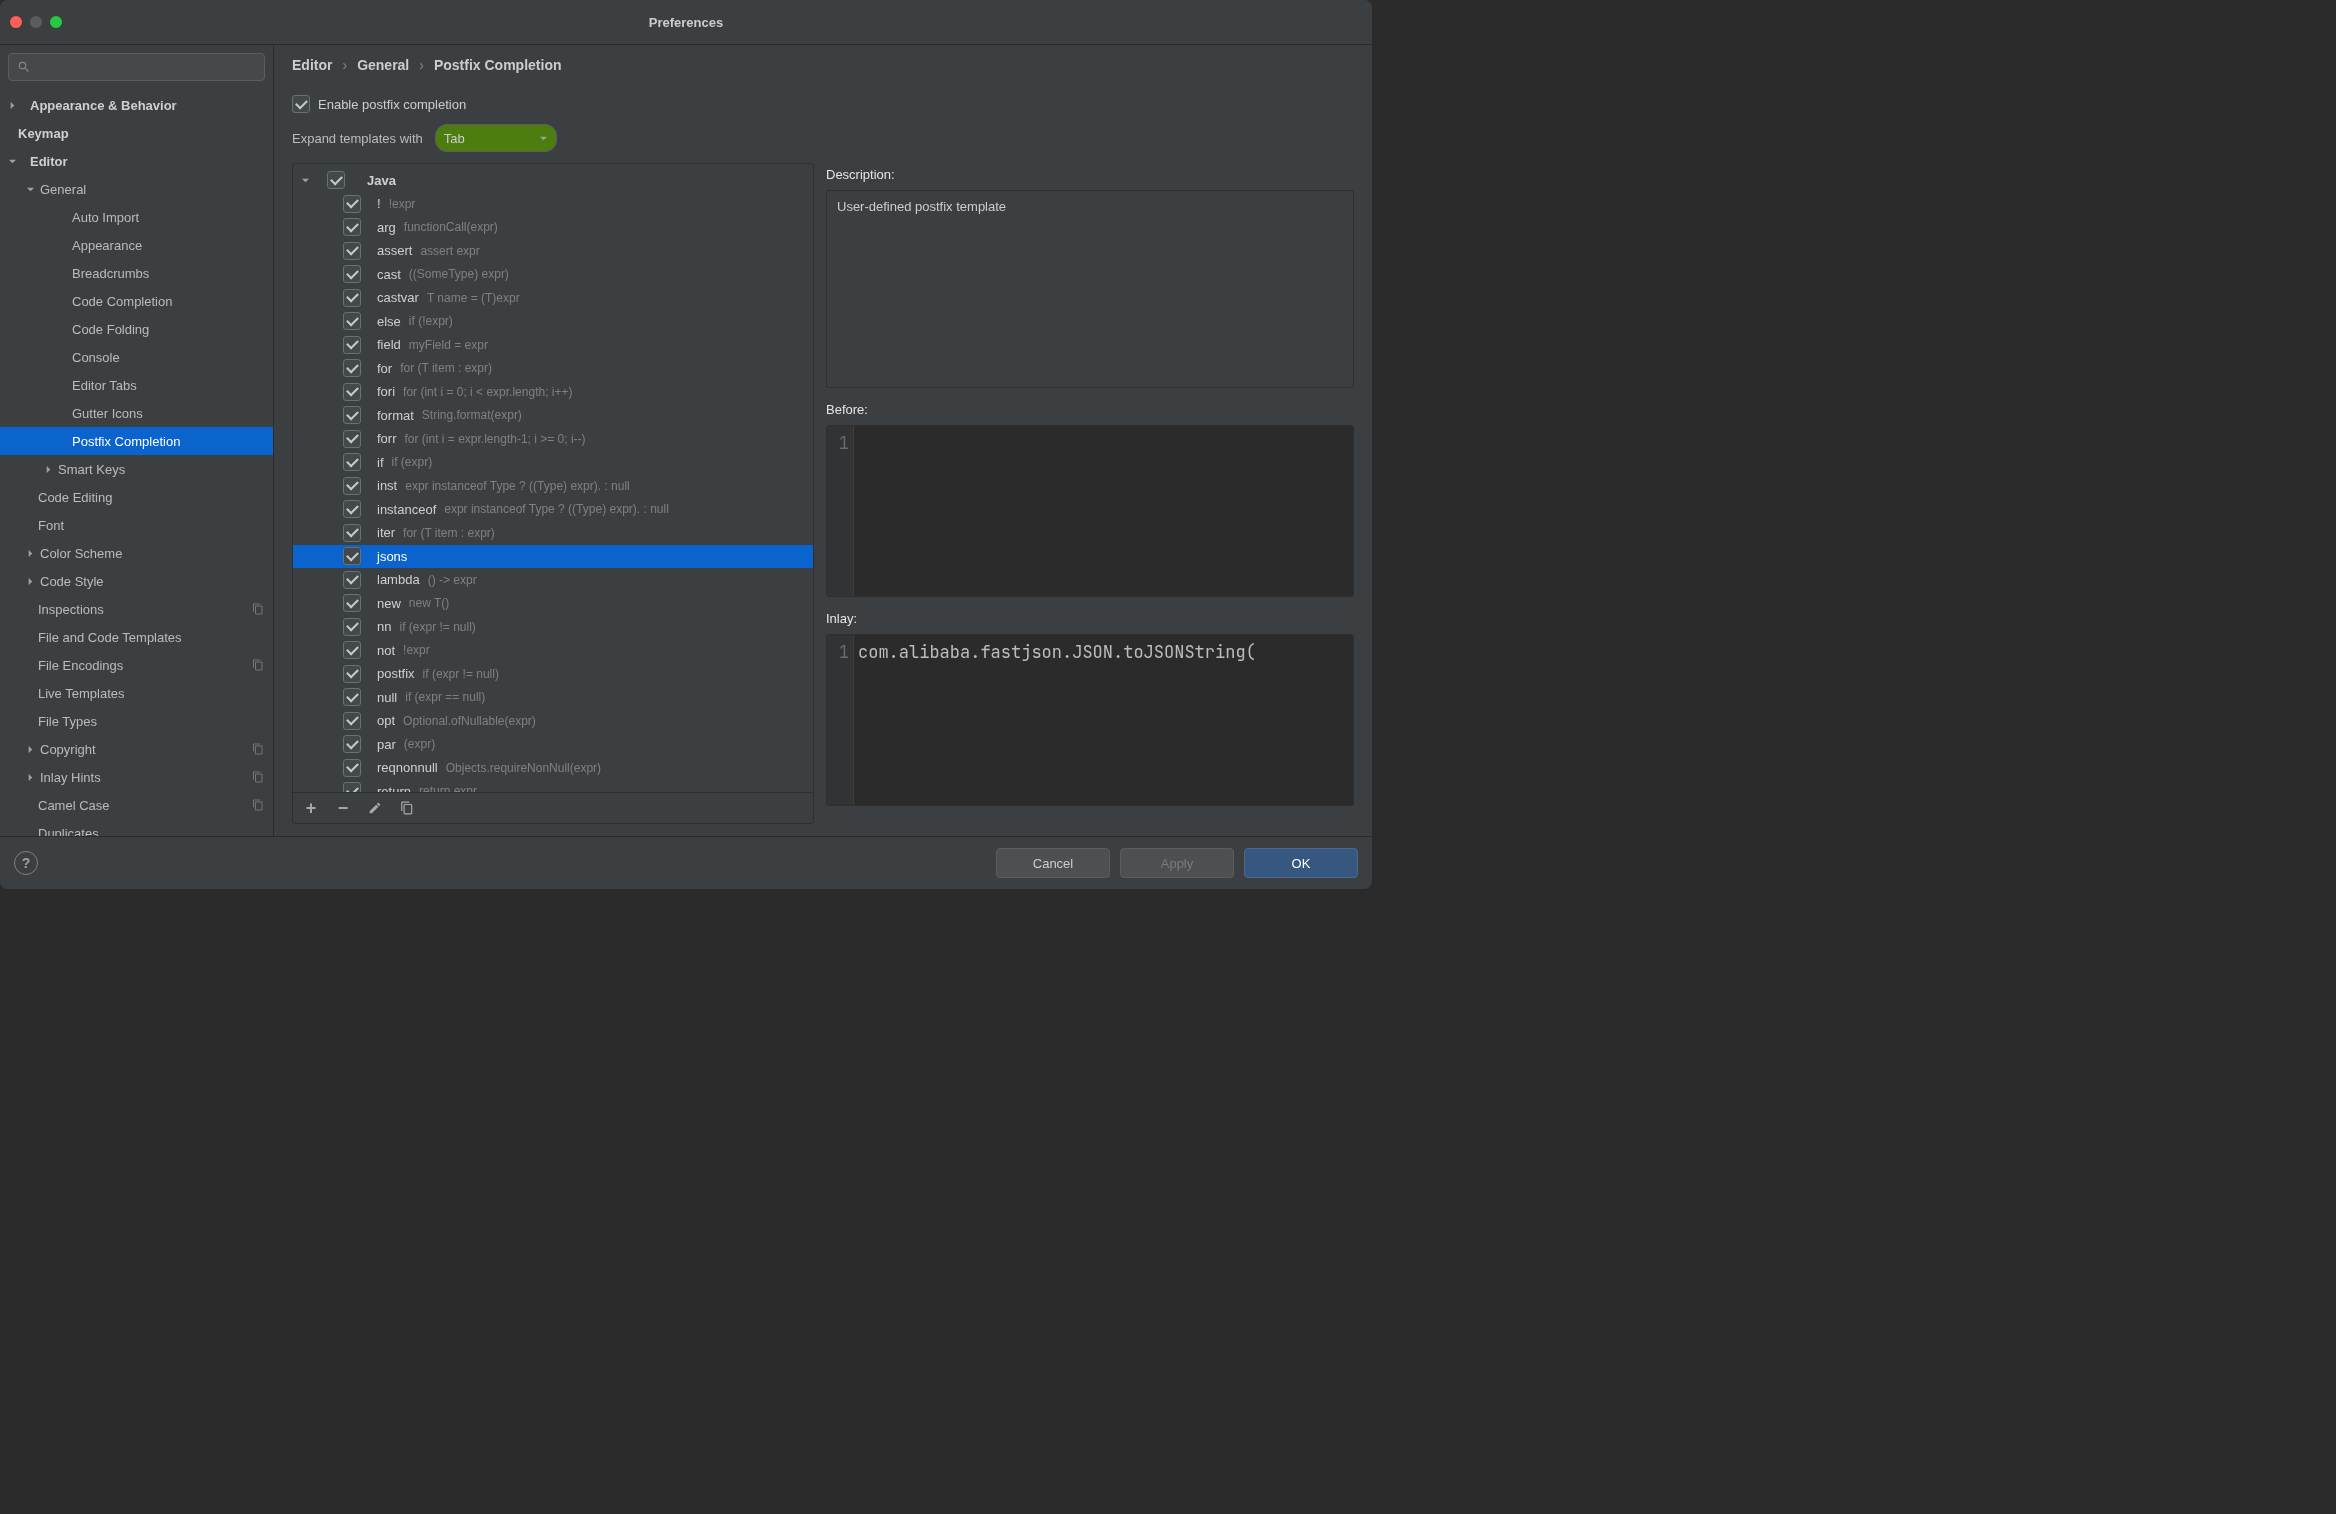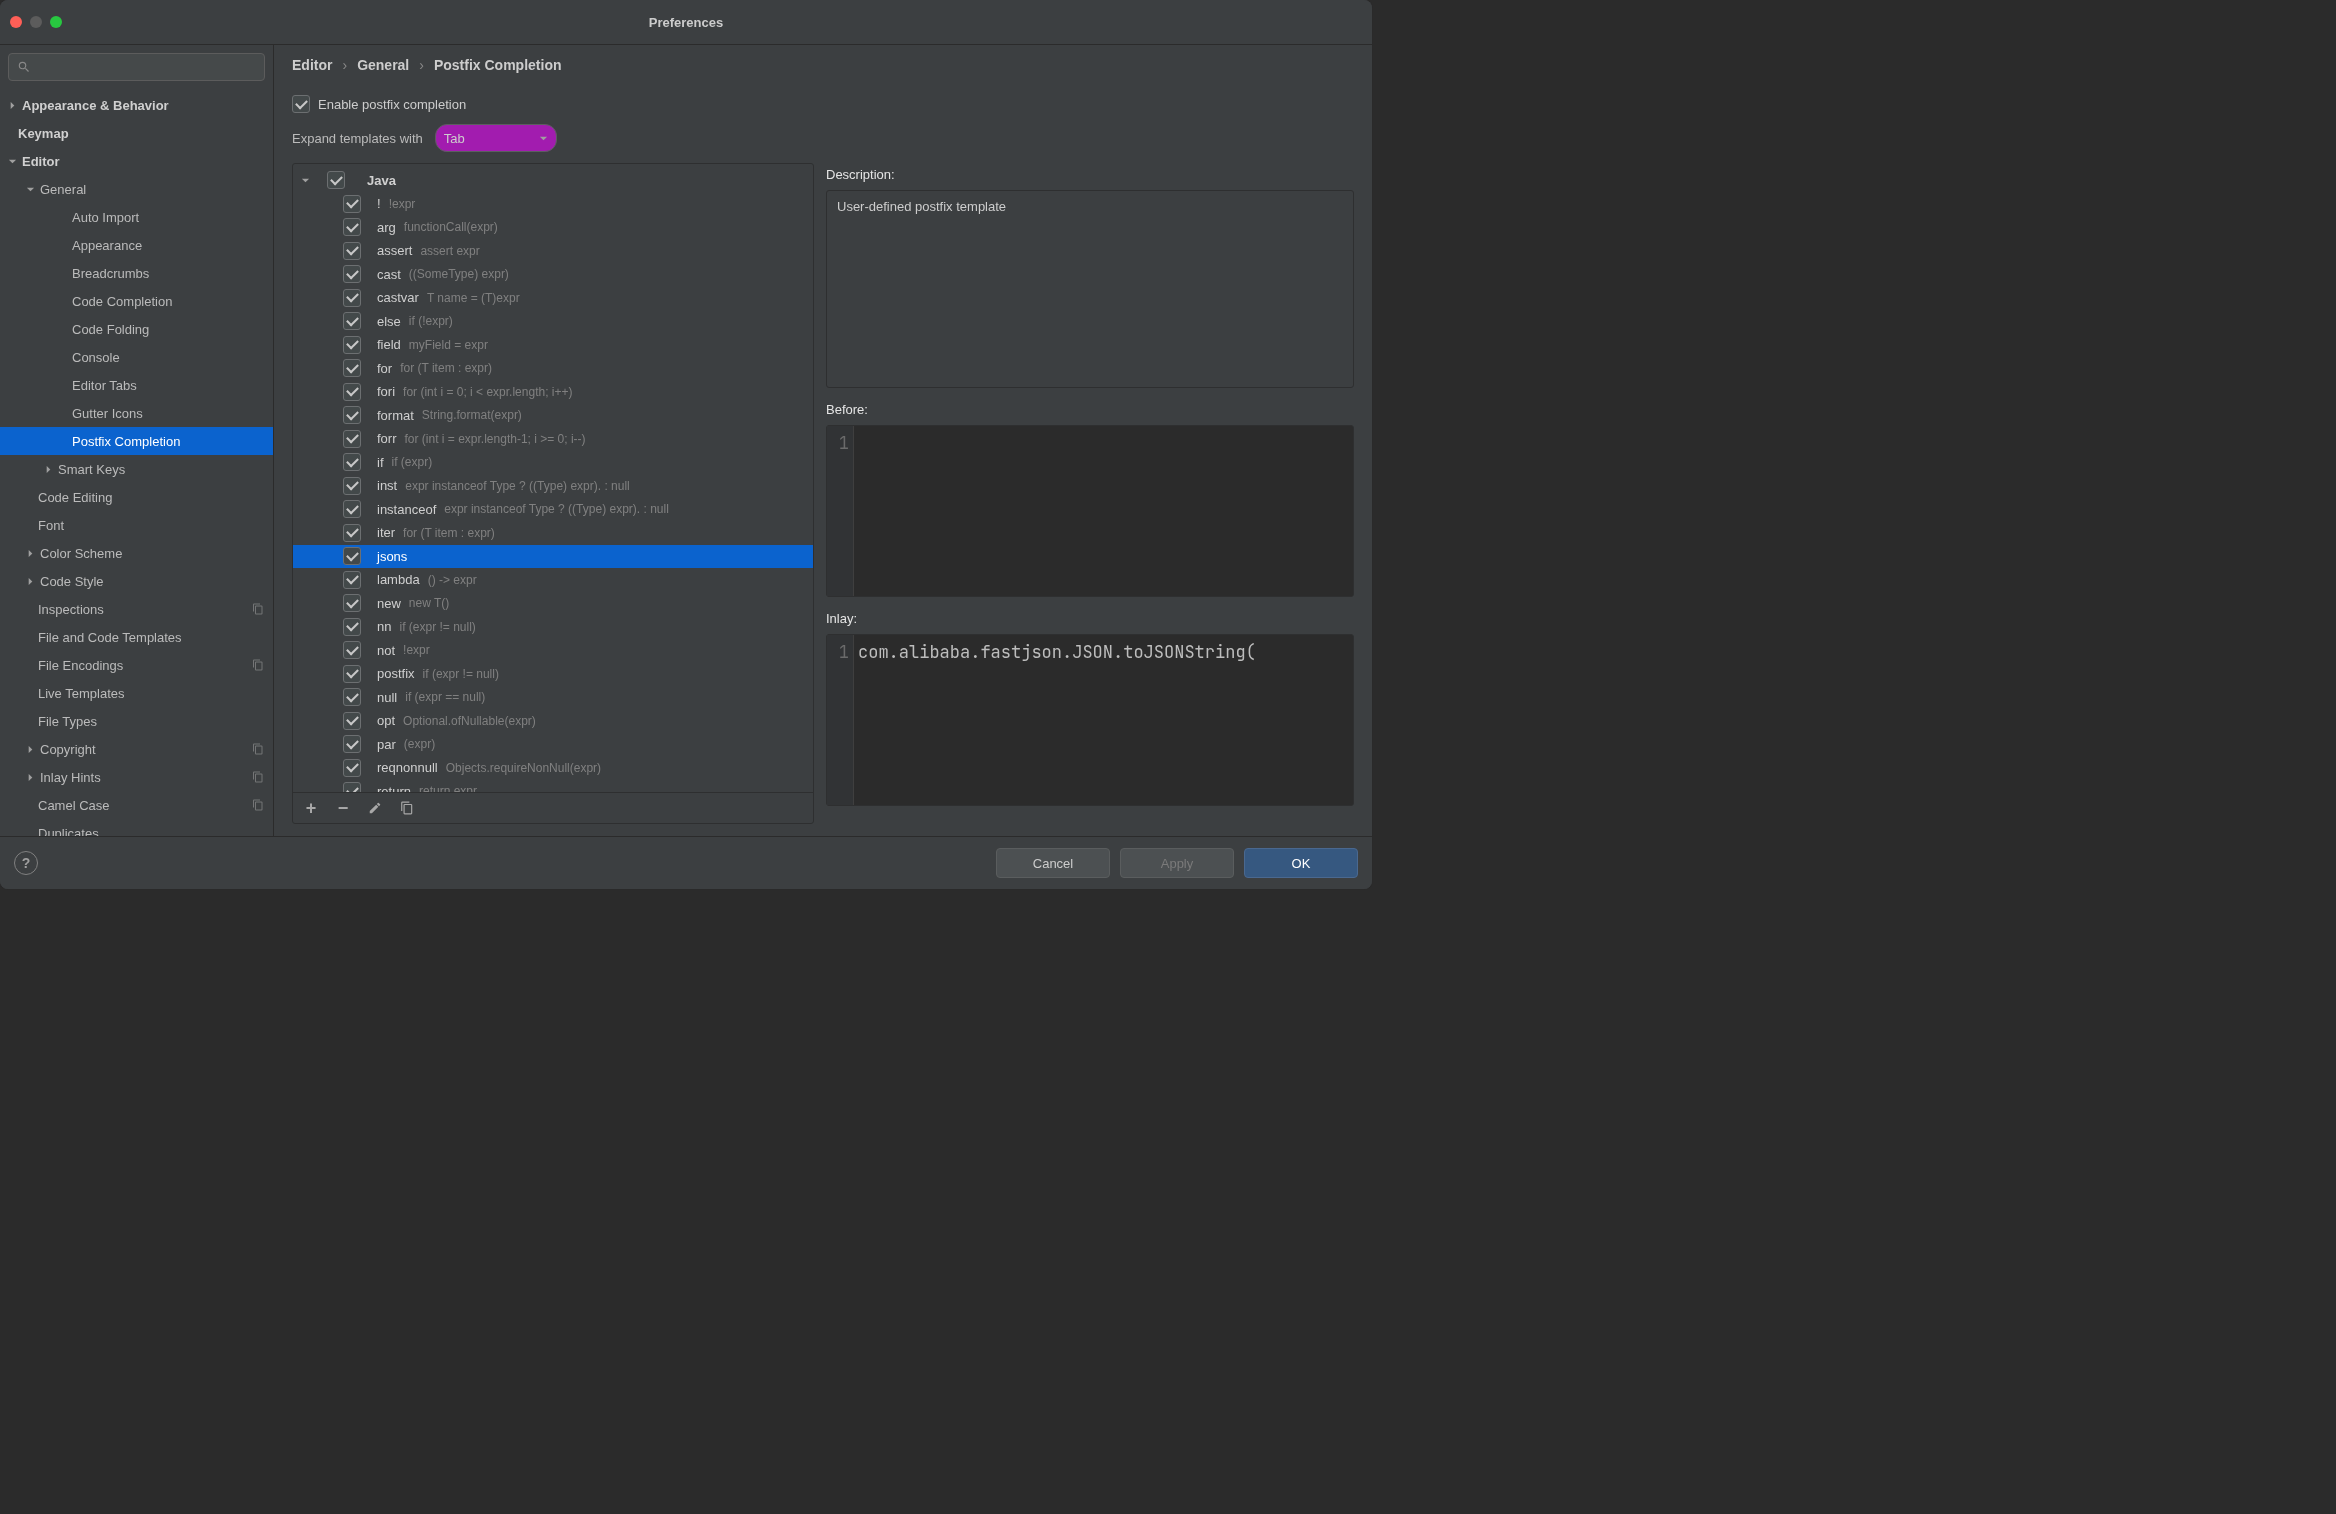--- a/index.html
+++ b/index.html
@@ -90,21 +90,21 @@
   .arrow svg { width: 9px; height: 9px; fill: #a0a0a0; }
   .tree-row .label { flex: 1; white-space: nowrap; overflow: hidden; text-overflow: ellipsis; }
   .tree-row.bold .label { font-weight: 700; color: #d0d0d0; }
   .tree-row .dup-icon {
     width: 14px; height: 14px; opacity: .6;
     display: inline-flex; align-items: center; justify-content: center;
   }
   .level0 { padding-left: 18px; }
   .level1 { padding-left: 38px; }
   .level2 { padding-left: 72px; }
-  .level0.has-arrow { padding-left: 6px; }
+  .level0.has-arrow { padding-left: 6px; gap: 8px; }
   .level1.has-arrow { padding-left: 24px; }
   .level2.has-arrow { padding-left: 42px; }
 
   
   .main {
     flex: 1;
     display: flex;
     flex-direction: column;
     min-width: 0;
   }
@@ -136,21 +136,21 @@
     width: 9px; height: 5px;
     border-left: 2px solid #c7c7c7;
     border-bottom: 2px solid #c7c7c7;
     transform: rotate(-45deg) translate(1px,-1px);
   }
   .opt-row .label { color: #cdcdcd; }
   .expand-row { display: flex; align-items: center; height: 38px; gap: 12px; }
   .expand-row .label { color: #bbbbbb; }
   .select {
     width: 104px; height: 26px;
-    background: #a21caf; border: 1px solid #5c5f60; border-radius: 12px;
+    background: #4d7c0f; border: 1px solid #5c5f60; border-radius: 12px;
     display: flex; align-items: center; padding: 0 8px; color: #cdcdcd;
     justify-content: space-between;
   }
   .select svg { width: 9px; height: 9px; fill: #a0a0a0; }
 
   .split {
     flex: 1; display: flex; gap: 12px; min-height: 0; margin-top: 6px;
   }
   .template-panel {
     width: 520px; display: flex; flex-direction: column;

